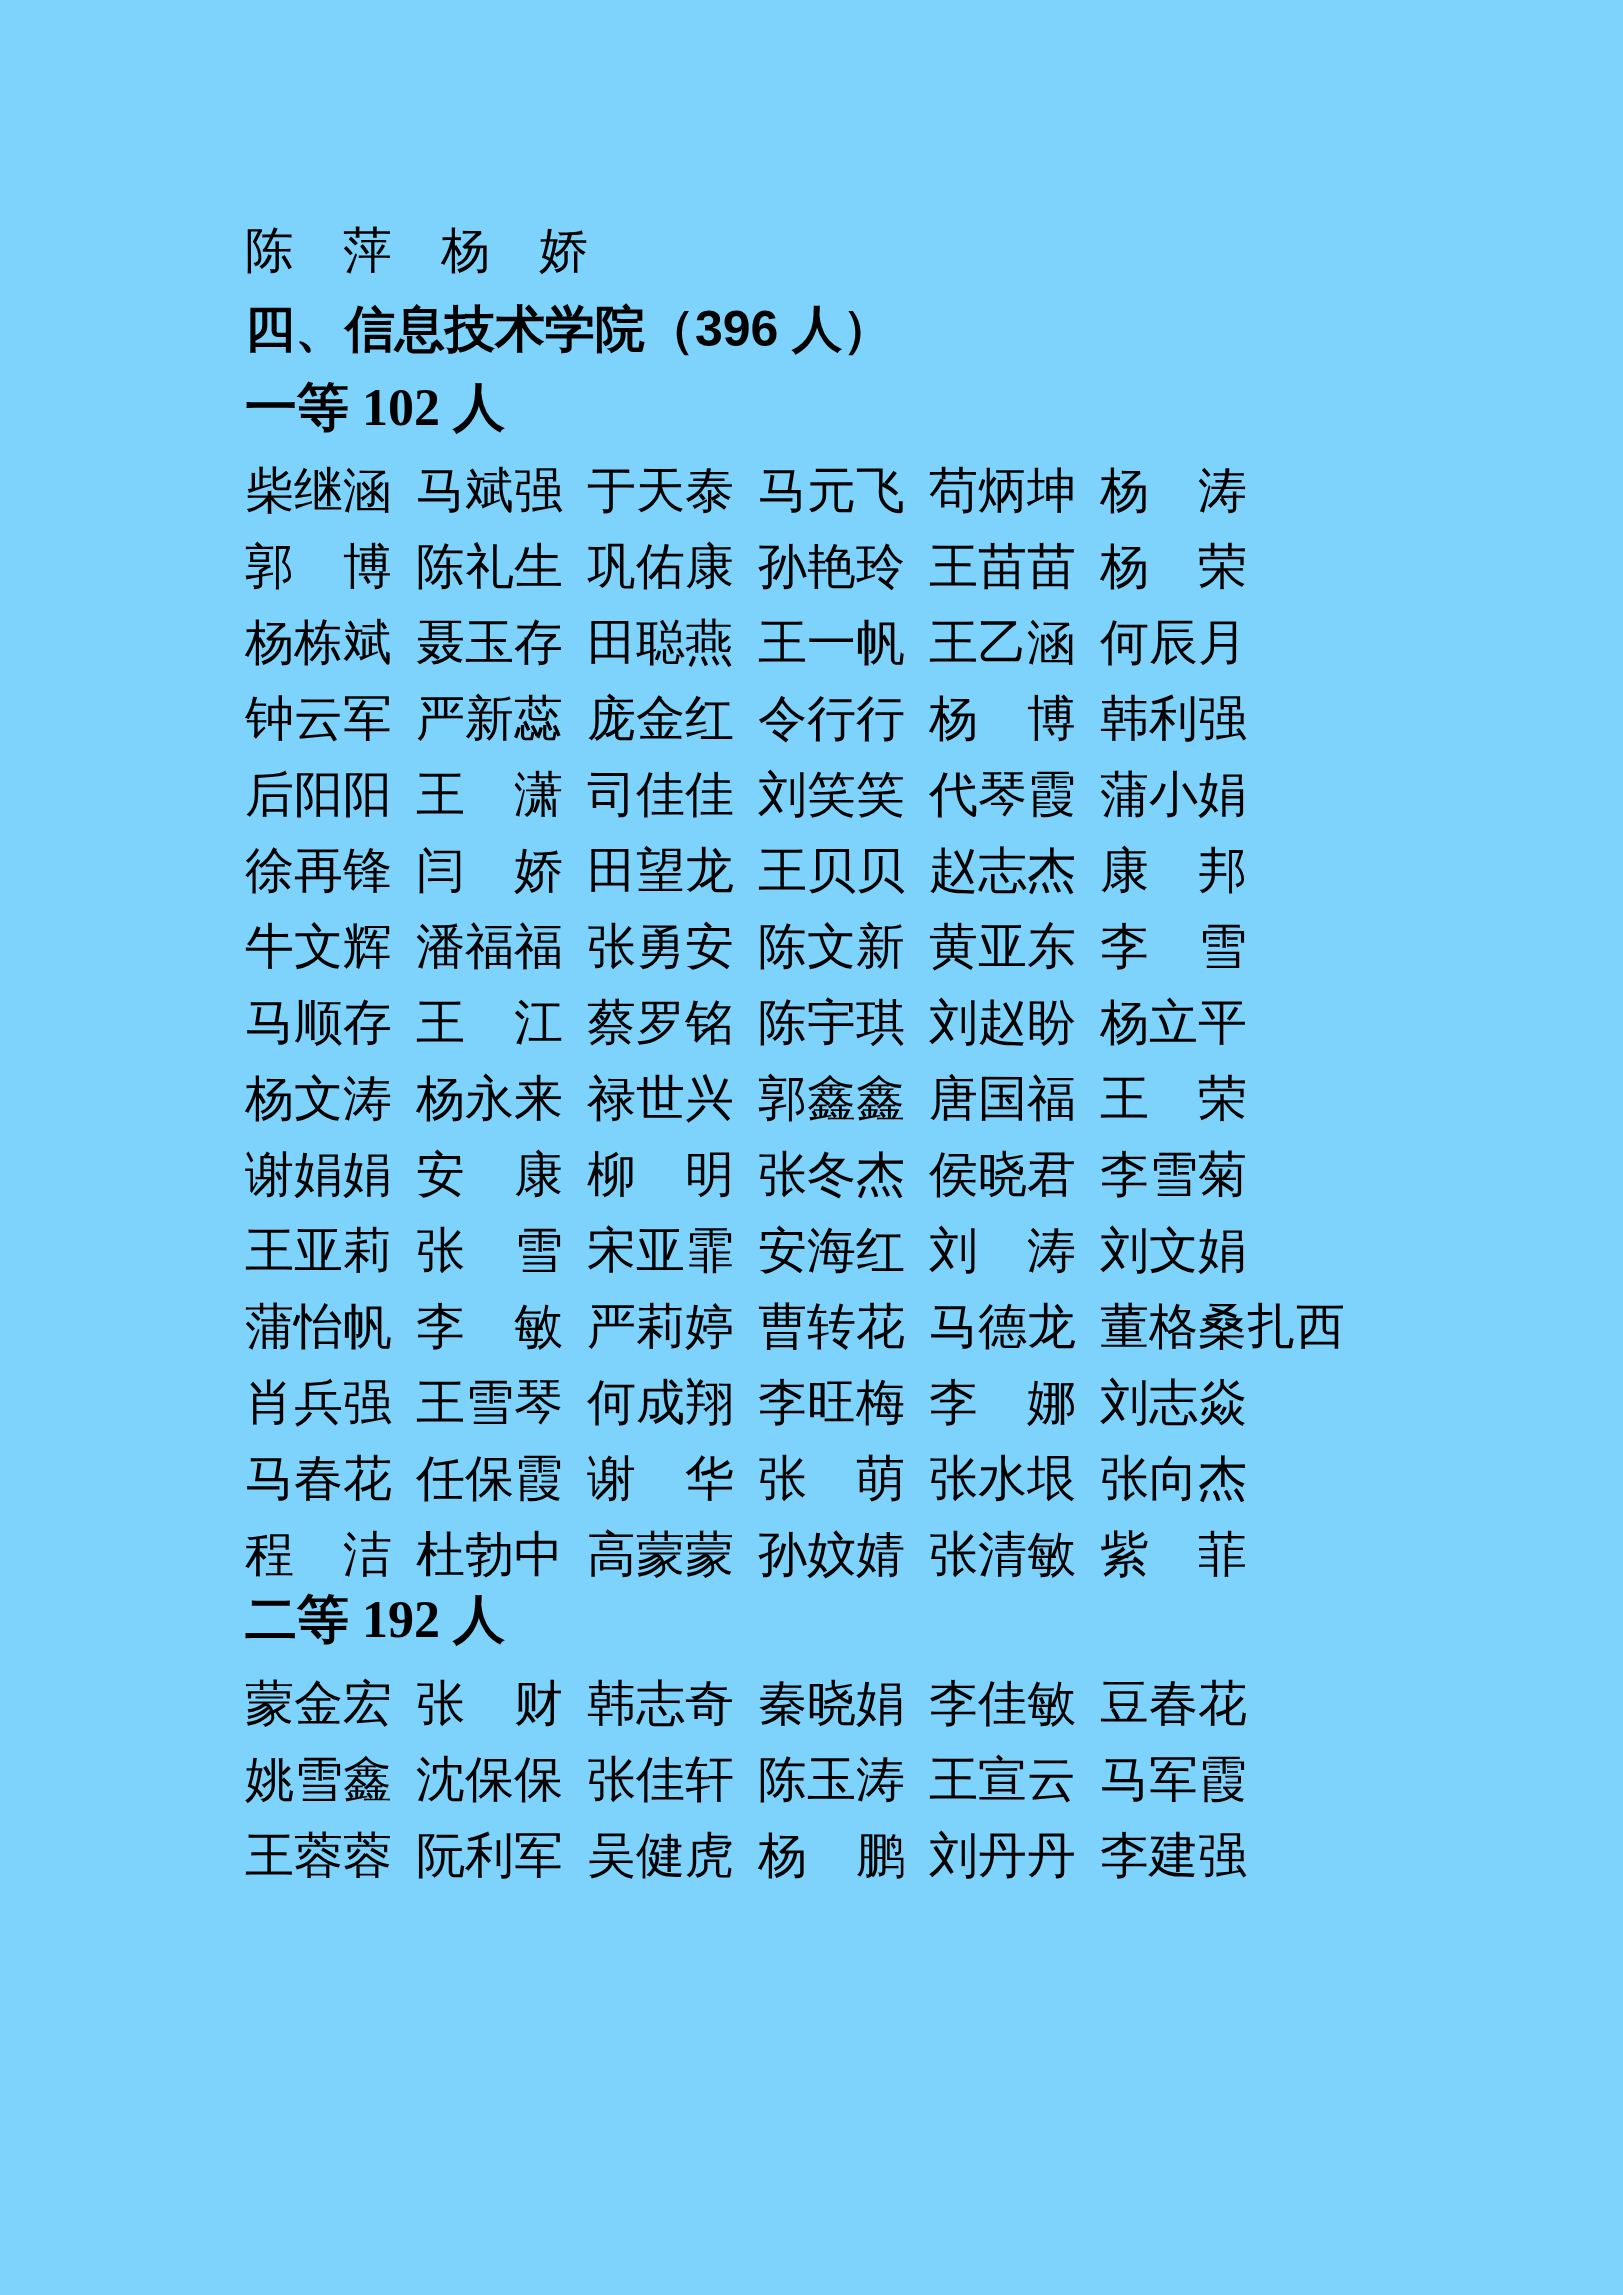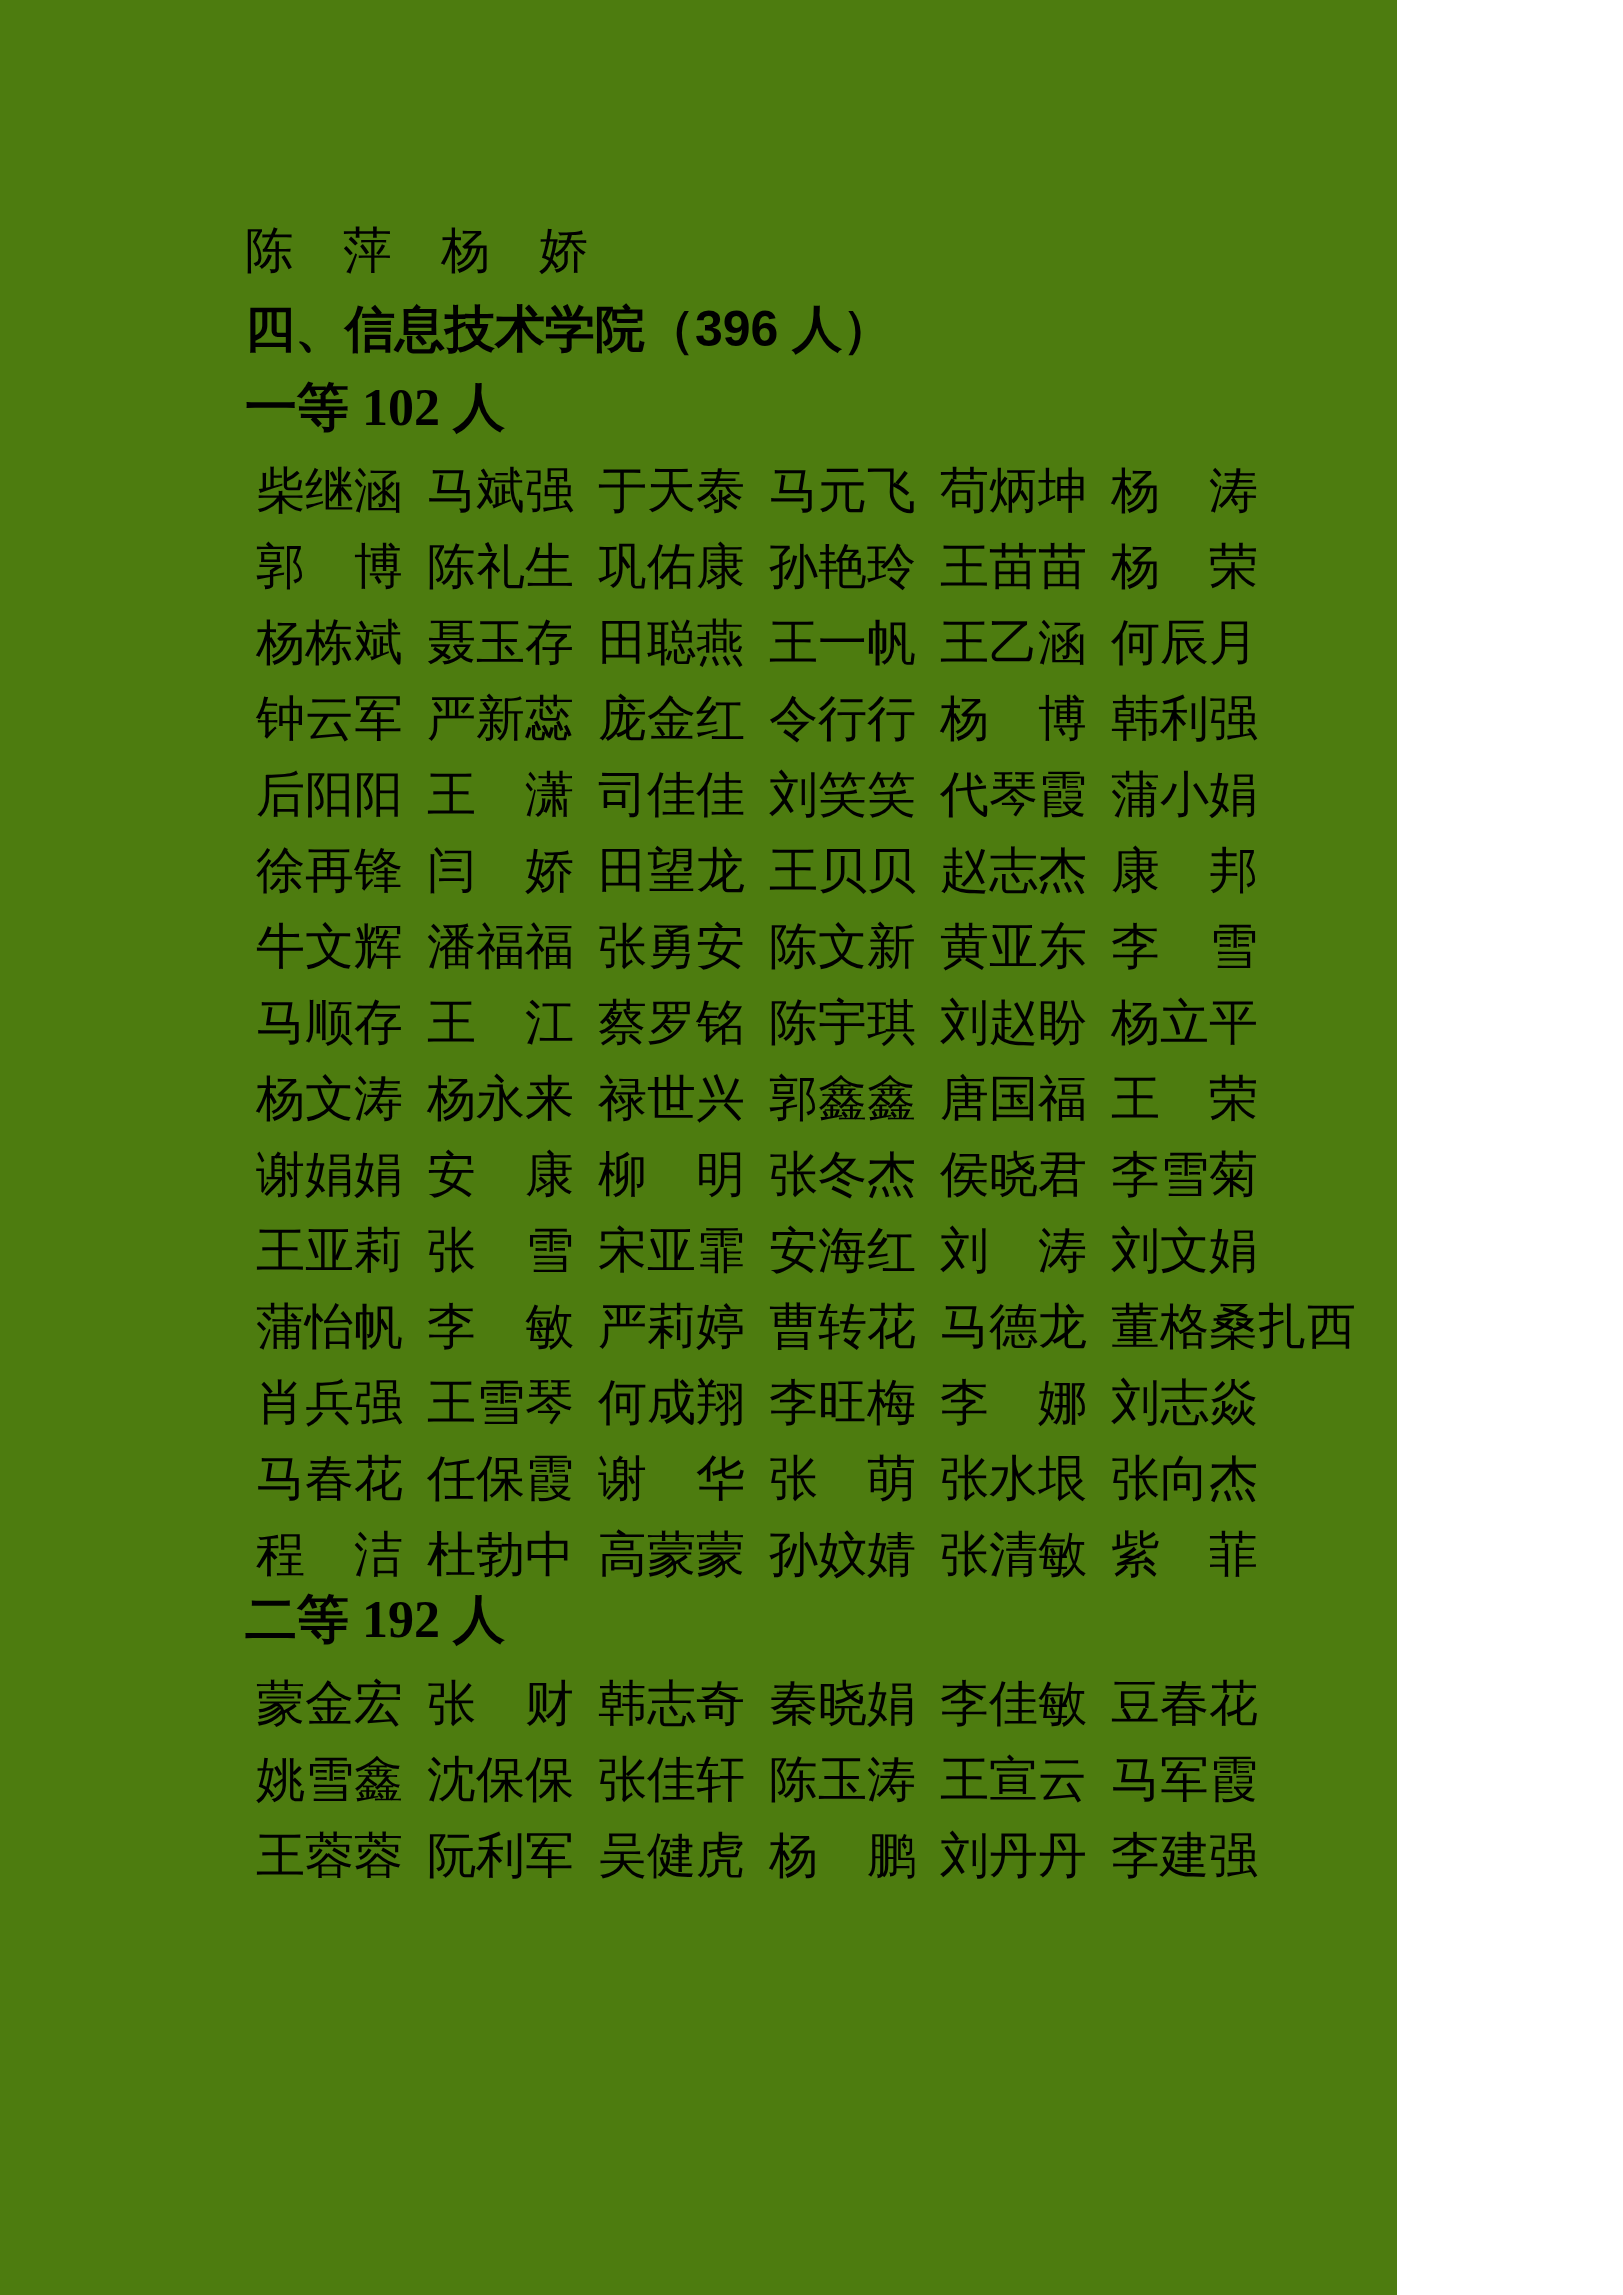--- a/index.html
+++ b/index.html
@@ -1,21 +1,21 @@
 <!DOCTYPE html>
 <html style="font-size:8.2px"><head>
 <meta charset="utf-8">
 <style>
   html, body { margin: 0; padding: 0; }
   body {
     width: 1623px; height: 2295px;
     background: #ffffff; color: #000000;
     font-family: "Liberation Serif", serif;
   }
-  .page { position: relative; width: 1397px; height: 2295px; overflow: hidden; background: #4d7c0f; }
+  .page { position: relative; width: 1623px; height: 2295px; overflow: hidden; background: #7dd3fc; }
   .content { position: absolute; left: 245px; top: 225px; width: 1115px; }
 
   .carryover {
     font-size: 49px; line-height: 51px; white-space: nowrap;
   }
   .section-heading {
     margin-top: 24.5px;
     font-size: 50px; line-height: 57px;
     font-weight: bold;
     font-family: "Liberation Sans", sans-serif;
@@ -31,21 +31,20 @@
   .tier-heading.second { margin-top: 1px; }
 
   .rows { margin-top: 17.4px; }
   .rows.second { margin-top: 18.4px; }
 
   .name-row {
     display: grid;
     grid-template-columns: repeat(5, 171px) 1fr;
     height: 76px;
     align-items: center;
-    margin-left: 11px;
   }
   .name-cell {
     font-size: 49px; line-height: 49px;
     white-space: nowrap;
     text-align: left;
   }
 </style>
 </head>
 <body>
 

